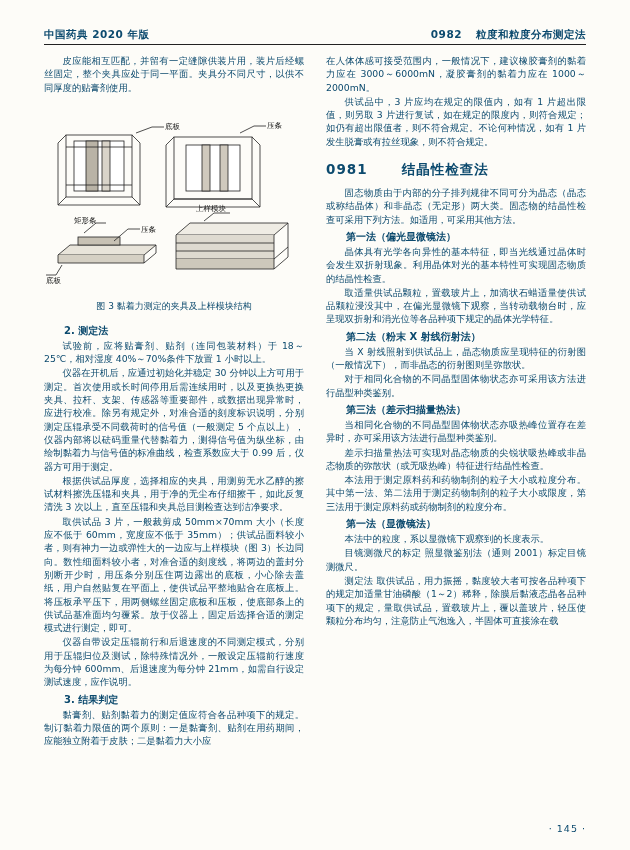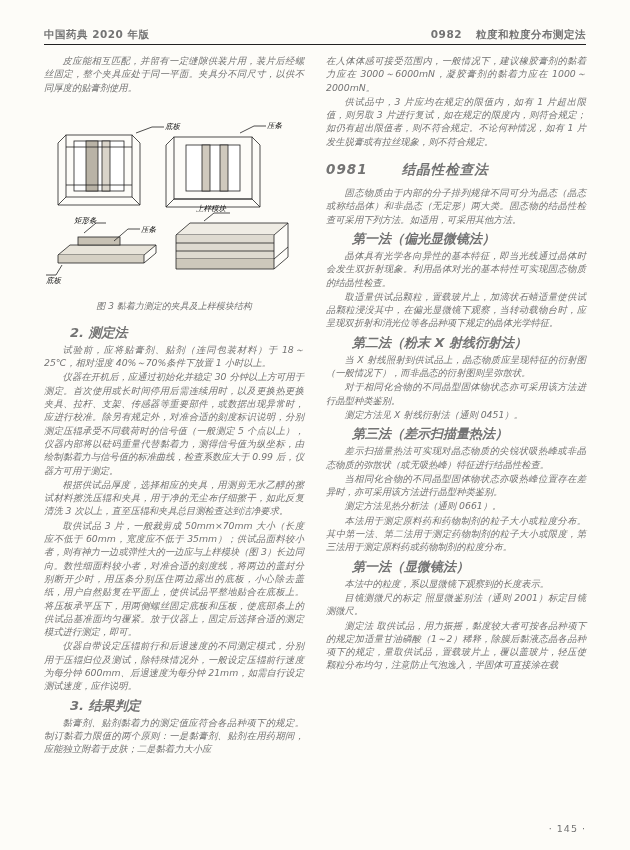--- a/index.html
+++ b/index.html
@@ -6,21 +6,21 @@
     margin: 0;
     padding: 0;
     background: #ffffff;
   }
   .page {
     position: relative;
     width: 630px;
     height: 850px;
     background: #fdfcf8;
     font-family: "DejaVu Sans", sans-serif;
-    color: #737373;
+    color: #0c4a6e;
     box-sizing: border-box;
     overflow: hidden;
   }
   .header {
     position: absolute;
     top: 22px;
     left: 44px;
     right: 44px;
     height: 20px;
     display: flex;
@@ -43,21 +43,20 @@
     border-top: 1px solid #222;
   }
   .columns {
     position: absolute;
     top: 54px;
     left: 44px;
     right: 44px;
     bottom: 40px;
     display: flex;
     gap: 22px;
-    font-style: italic;
   }
   .col {
     width: 260px;
     display: flex;
     flex-direction: column;
   }
   p.body {
     margin: 0 0 1px 0;
     font-size: 9.3px;
     line-height: 13.3px;
@@ -66,21 +65,21 @@
     text-indent: 2em;
   }
   p.body.noindent { text-indent: 0; }
   h2.section {
     font-size: 13.5px;
     font-weight: 700;
     margin: 12px 0 7px 0;
     letter-spacing: 1px;
   }
   h3.sub {
-    font-size: 13px;
+    font-size: 10px;
     font-weight: 700;
     margin: 3px 0 1px 0;
     text-indent: 2em;
   }
   .figcap {
     font-size: 9px;
     text-align: center;
     margin: 8px 0 8px 0;
   }
   .figure {
@@ -201,26 +200,24 @@
       </h2>
       <p class="body">固态物质由于内部的分子排列规律不同可分为晶态（晶态或称结晶体）和非晶态（无定形）两大类。固态物的结晶性检查可采用下列方法。如适用，可采用其他方法。</p>
 
       <h3 class="sub">第一法（偏光显微镜法）</h3>
       <p class="body">晶体具有光学各向异性的基本特征，即当光线通过晶体时会发生双折射现象。利用晶体对光的基本特性可实现固态物质的结晶性检查。</p>
       <p class="body">取适量供试品颗粒，置载玻片上，加滴状石蜡适量使供试品颗粒浸没其中，在偏光显微镜下观察，当转动载物台时，应呈现双折射和消光位等各品种项下规定的晶体光学特征。</p>
 
       <h3 class="sub">第二法（粉末 X 射线衍射法）</h3>
       <p class="body">当 X 射线照射到供试品上，晶态物质应呈现特征的衍射图（一般情况下），而非晶态的衍射图则呈弥散状。</p>
       <p class="body">对于相同化合物的不同晶型固体物状态亦可采用该方法进行晶型种类鉴别。</p>
-      <p class="body">测定方法见 X 射线衍射法（通则 0451）。</p>
 
       <h3 class="sub">第三法（差示扫描量热法）</h3>
+      <p class="body">当相同化合物的不同晶型固体物状态亦吸热峰位置存在差异时，亦可采用该方法进行晶型种类鉴别。</p>
       <p class="body">差示扫描量热法可实现对晶态物质的尖锐状吸热峰或非晶态物质的弥散状（或无吸热峰）特征进行结晶性检查。</p>
-      <p class="body">当相同化合物的不同晶型固体物状态亦吸热峰位置存在差异时，亦可采用该方法进行晶型种类鉴别。</p>
-      <p class="body">测定方法见热分析法（通则 0661）。</p>
 
       <p class="body">本法用于测定原料药和药物制剂的粒子大小或粒度分布。其中第一法、第二法用于测定药物制剂的粒子大小或限度，第三法用于测定原料药或药物制剂的粒度分布。</p>
 
       <h3 class="sub">第一法（显微镜法）</h3>
       <p class="body">本法中的粒度，系以显微镜下观察到的长度表示。</p>
       <p class="body">目镜测微尺的标定    照显微鉴别法（通则 2001）标定目镜测微尺。</p>
       <p class="body">测定法    取供试品，用力振摇，黏度较大者可按各品种项下的规定加适量甘油磷酸（1～2）稀释，除膜后黏液态晶各品种项下的规定，量取供试品，置载玻片上，覆以盖玻片，轻压使颗粒分布均匀，注意防止气泡逸入，半固体可直接涂在载</p>
     </div>
   </div>
 

